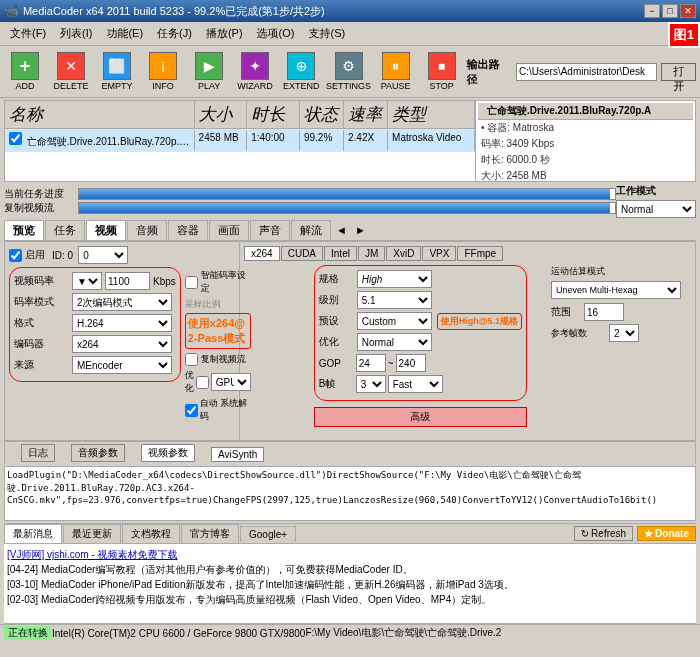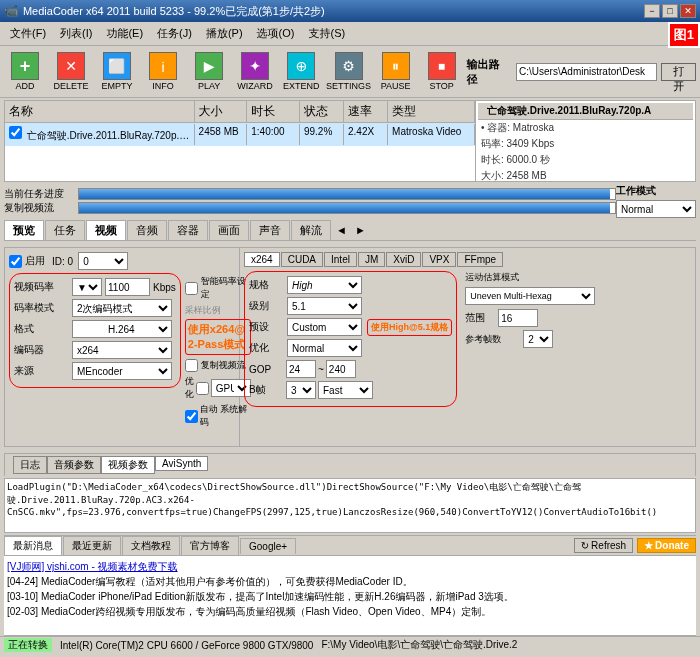--- a/index.html
+++ b/index.html
@@ -104,21 +104,22 @@
       border: 2px solid white;
     }
     .file-list {
       flex: 1;
       overflow: hidden;
     }
     .file-list-header {
       background: #d4d0c8;
       display: flex;
       border-bottom: 1px solid #aaa;
-      font-size: 12px;
+      font-size: 17px;
+      font-style: italic;
     }
     .file-col {
       padding: 2px 4px;
       border-right: 1px solid #aaa;
     }
     .file-col-name { width: 220px; }
     .file-col-size { width: 60px; }
     .file-col-duration { width: 60px; }
     .file-col-status { width: 50px; }
     .file-col-speed { width: 50px; }
@@ -272,21 +273,20 @@
       line-height: 1.5;
       border-bottom: 1px solid #aaa;
     }
     .status-bar {
       background: #d4d0c8;
       border-top: 1px solid #aaa;
       display: flex;
       align-items: center;
       padding: 1px 4px;
       font-size: 10px;
-      gap: 8px;
     }
     .status-converting {
       background: #90EE90;
       padding: 0 4px;
       font-size: 10px;
     }
     .avs-area {
       background: white;
       border: 1px solid #aaa;
       margin: 2px 4px;
@@ -454,21 +454,21 @@
     <div class="tab active">视频</div>
     <div class="tab">音频</div>
     <div class="tab">容器</div>
     <div class="tab">画面</div>
     <div class="tab">声音</div>
     <div class="tab">解流</div>
     <div class="tab-arrow">◄</div>
     <div class="tab-arrow">►</div>
   </div>
 
-  <div style="display:flex; margin:6px 4px; border:1px solid #aaa; background:#d4d0c8; height:200px;">
+  <div style="display:flex; margin:0 4px; border:1px solid #aaa; background:#d4d0c8; height:200px;">
 
     <div style="width:235px; border-right:1px solid #aaa; padding:4px; font-size:10px;">
       <div class="checkbox-row">
         <input type="checkbox" checked="" style="">
         <span>启用</span>
         <span style="margin-left:4px;">ID: 0</span>
         <select class="form-select" style="width:50px; margin-left:2px;"><option>0</option></select>
       </div>
       <div style="display:flex; gap:4px; align-items:flex-start;">
         <div style="flex:1;">
@@ -478,21 +478,21 @@
               <select class="form-select" style="width:30px;"><option>▼</option></select>
               <input class="form-input" value="1100" style="width: 45px;">
               <span>Kbps</span>
             </div>
             <div class="form-row">
               <span style="width:55px;">码率模式</span>
               <select class="form-select" style="width:100px;"><option>2次编码模式</option></select>
             </div>
             <div class="form-row">
               <span style="width:55px;">格式</span>
-              <select class="form-select" style="width:100px;padding-left:31px;"><option>H.264</option></select>
+              <select class="form-select" style="width:100px;"><option>H.264</option></select>
             </div>
             <div class="form-row">
               <span style="width:55px;">编码器</span>
               <select class="form-select" style="width:100px;"><option>x264</option></select>
             </div>
             <div class="form-row">
               <span style="width:55px;">来源</span>
               <select class="form-select" style="width:100px;"><option>MEncoder</option></select>
             </div>
           </div>
@@ -525,21 +525,21 @@
     <div style="flex:1; padding:4px; font-size:10px;">
       <div style="display:flex; gap:1px; margin-bottom:4px; flex-wrap:wrap;">
         <div class="panel-tab active">x264</div>
         <div class="panel-tab">CUDA</div>
         <div class="panel-tab">Intel</div>
         <div class="panel-tab">JM</div>
         <div class="panel-tab">XviD</div>
         <div class="panel-tab">VPX</div>
         <div class="panel-tab">FFmpe</div>
       </div>
-      <div style="display:flex; gap:8px;">
+      <div style="display:flex; gap:24px;justify-content:flex-end;">
 
         <div style="min-width:160px;">
           <div class="section-outline">
             <div class="form-row">
               <span style="width:35px;">规格</span>
               <select class="form-select" style="width:75px;font-style:italic;"><option>High</option></select>
             </div>
             <div class="form-row">
               <span style="width:35px;">级别</span>
               <select class="form-select" style="width:75px;"><option>5.1</option></select>
@@ -558,20 +558,21 @@
               <input class="small-input" value="24" style="">
               <span>~</span>
               <input class="small-input" value="240" style="">
             </div>
             <div class="gop-row">
               <span style="width:35px;">B帧</span>
               <select class="form-select" style="width:30px;"><option>3</option></select>
               <select class="form-select" style="width:55px;"><option>Fast</option></select>
             </div>
           </div>
+          <button class="adv-btn">高级</button>
         </div>
 
         <div style="min-width:140px;">
           <div class="form-row">
             <span style="width:55px; font-size:9px;">运动估算模式</span>
           </div>
           <div class="form-row">
             <select class="form-select" style="width:130px; font-size:9px;"><option>Uneven Multi-Hexag</option></select>
           </div>
           <div class="form-row" style="margin-top:4px;">
@@ -582,21 +583,21 @@
             <span style="width:55px; font-size:9px;">参考帧数</span>
             <select class="form-select" style="width:30px;"><option>2</option></select>
           </div>
         </div>
       </div>
     </div>
   </div>
 
   <div style="margin:0 4px; display:flex; gap:0;">
 
-    <div style="display:flex; background:#d4d0c8; align-items:flex-start; gap:0; border:1px solid #aaa; border-bottom:none; padding:2px 8px; font-size:10px; width:100%;">
+    <div style="display:flex; background:#d4d0c8; align-items:flex-end; gap:16px; border:1px solid #aaa; border-bottom:none; padding:2px 16px; font-size:10px; width:100%;">
       <div class="panel-tab">日志</div>
       <div class="panel-tab">音频参数</div>
       <div class="panel-tab active">视频参数</div>
       <div class="panel-tab active">AviSynth</div>
     </div>
   </div>
   <div class="avs-area">
     <span>LoadPlugin("D:\MediaCoder_x64\codecs\DirectShowSource.dll")DirectShowSource("F:\My Video\电影\亡命驾驶\亡命驾驶.Drive.2011.BluRay.720p.AC3.x264-CnSCG.mkv",fps=23.976,convertfps=true)ChangeFPS(2997,125,true)LanczosResize(960,540)ConvertToYV12()ConvertAudioTo16bit()</span>
   </div>
 

